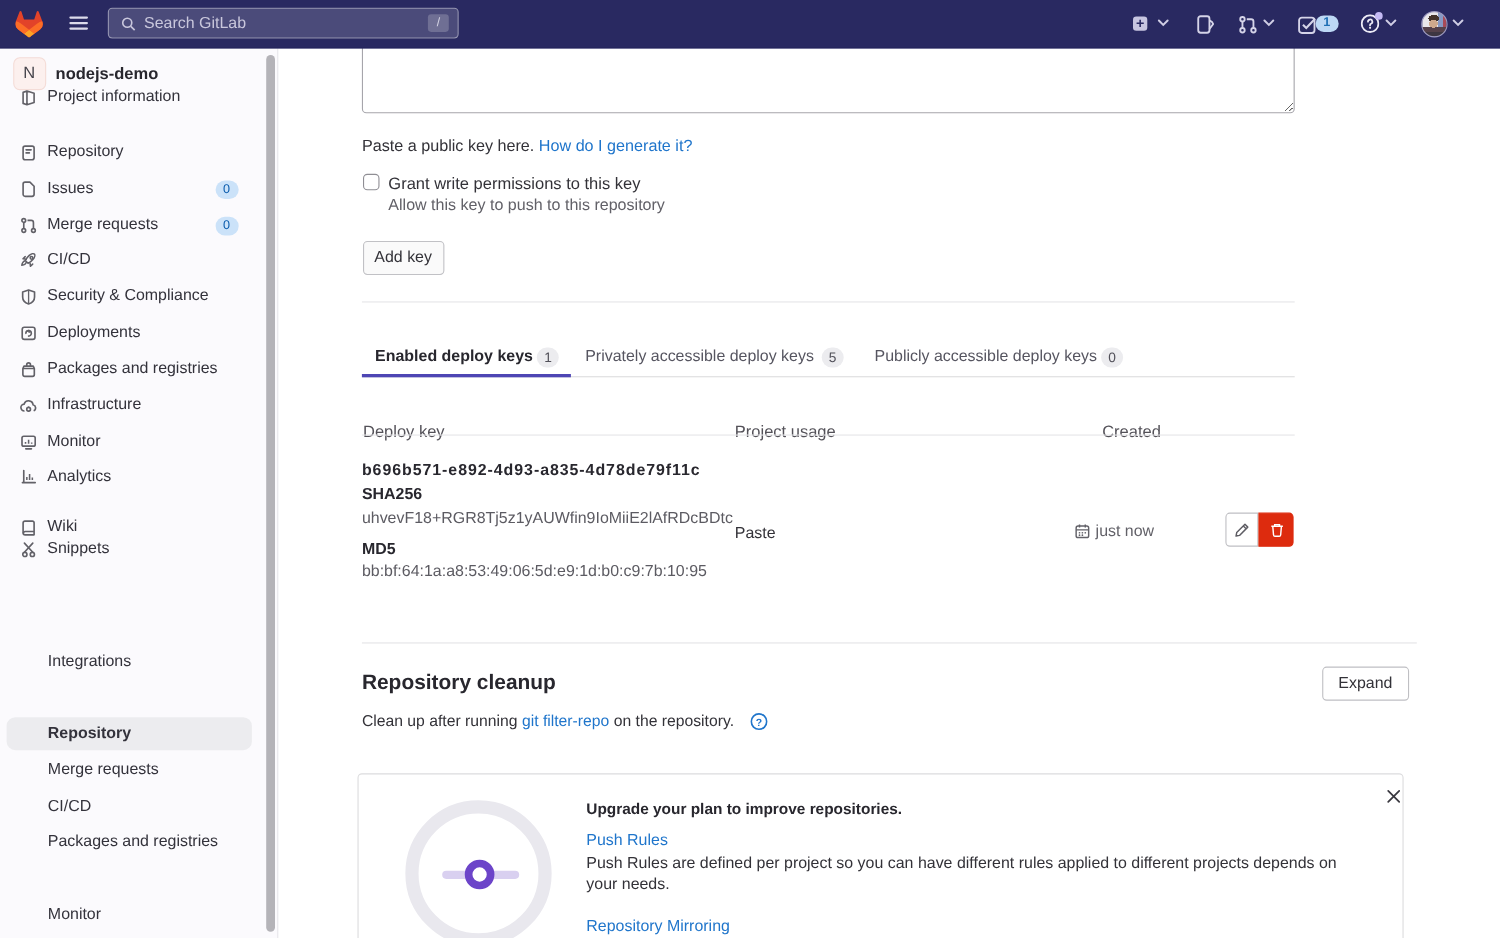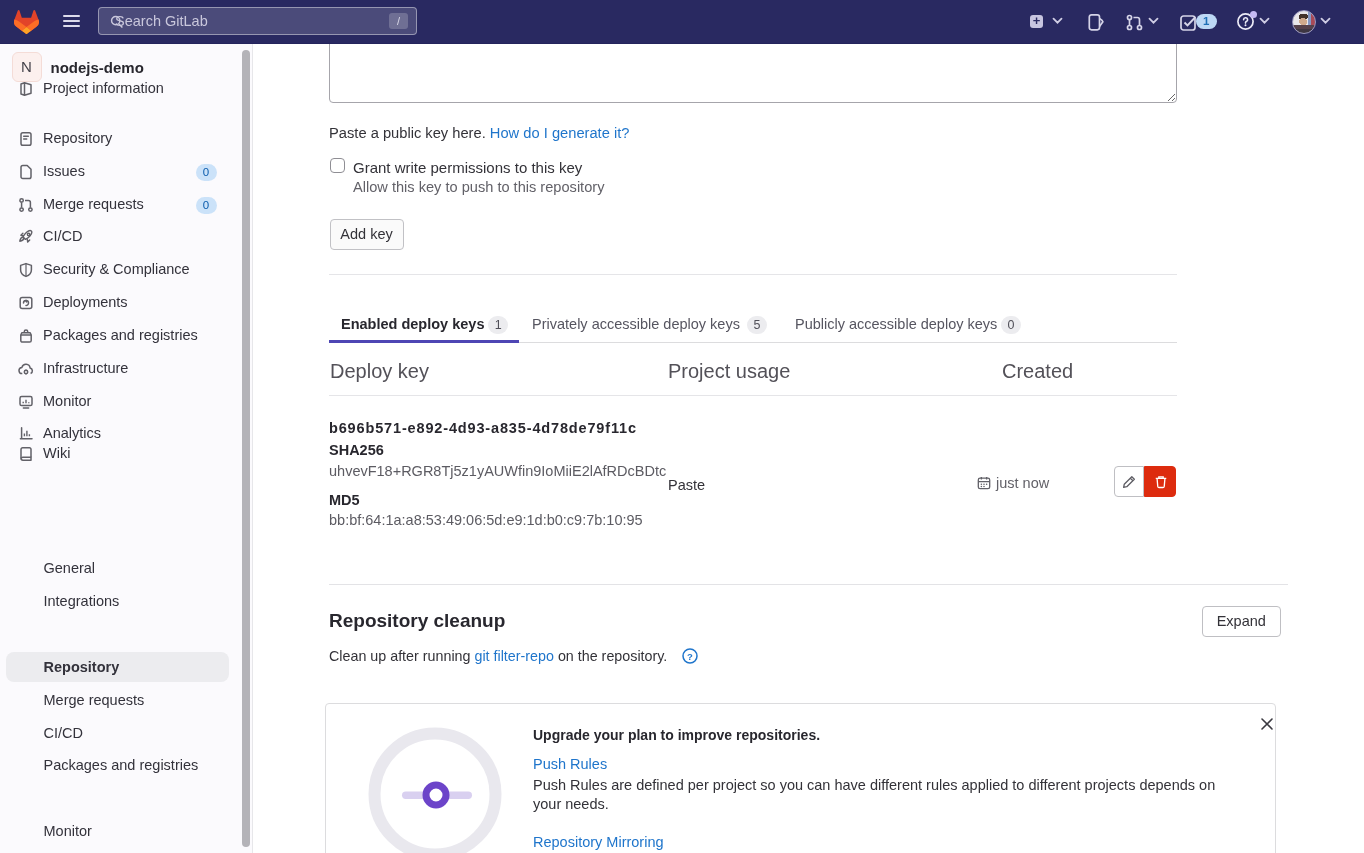--- a/index.html
+++ b/index.html
@@ -10,21 +10,21 @@
 
 
 #navbar { position:absolute; left:0; top:0; width:1364px; height:44px;
   background:#292961; border-bottom:1px solid #24245c; z-index:30; }
 #navbar svg { display:block; }
 #logo { position:absolute; left:14px; top:10px; }
 .hbar { position:absolute; left:63px; width:17px; height:2.4px; border-radius:1px; background:#dcdbeb; }
 #searchbox { position:absolute; left:98px; top:7px; width:319px; height:28px;
   background:rgba(255,255,255,0.16); border:1px solid rgba(255,255,255,0.42);
   border-radius:4px; }
-#searchtxt { position:absolute; left:16px; top:5px; font-size:14.5px; color:#c9c7dc; }
+#searchtxt { position:absolute; left:32px; top:5px; font-size:14.5px; color:#c9c7dc; }
 #slashkey { position:absolute; right:8px; top:5px; width:19px; height:16px;
   background:rgba(255,255,255,0.2); border-radius:3px; color:#d9d8e8;
   font-size:11px; text-align:center; line-height:16px; }
 .navcaret { position:absolute; top:17px; }
 .navicon { position:absolute; top:13px; }
 #plusbox { position:absolute; left:1030px; top:15px; width:13px; height:13px;
   background:#c7c5e0; border-radius:3px; color:#292961; font-size:13px; font-weight:bold;
   text-align:center; line-height:12px; }
 #todobadge { position:absolute; left:1195.5px; top:13.5px; width:21.5px; height:15.5px;
   background:#bdd8f5; border-radius:8px; color:#1f6fb5; font-size:11.5px; font-weight:bold;
@@ -69,21 +69,21 @@
 .bodytxt { font-size:14.7px; color:#333238; }
 #checkbox { position:absolute; left:329.5px; top:158px; width:15px; height:15px;
   border:1px solid #8f8e94; border-radius:4px; background:#fff; }
 #addkey { position:absolute; left:329.5px; top:219px; width:74px; height:31px;
   background:#fafafa; border:1px solid #c1c1c5; border-radius:4px;
   font-size:14.5px; color:#333238; text-align:center; line-height:29px; }
 .tabtxt { position:absolute; top:316px; font-size:14.5px; color:#565560; }
 .tbadge { position:absolute; top:316px; height:18px; min-width:20px; padding:0 6px;
   background:#ececef; border-radius:9px; color:#515059; font-size:12.5px;
   text-align:center; line-height:18px; }
-.thead { position:absolute; top:360px; font-size:20px; color:#535158; }
+.thead { position:absolute; top:384px; font-size:15px; color:#535158; }
 .rowline { position:absolute; left:329px; font-size:14.5px;text-align:right; }
 .btnicon { position:absolute; top:466px; height:31px; }
 #expand { position:absolute; left:1202px; top:605.5px; width:78.5px; height:31px;
   background:#fff; border:1px solid #bfbfc3; border-radius:4px;
   font-size:14.5px; color:#333238; text-align:center; line-height:29px; }
 #panel { position:absolute; left:325px; top:702.5px; width:951px; height:180px;
   background:#fff; border:1px solid #dcdcde; border-radius:4px; }
 </style>
 </head>
 <body>
@@ -241,32 +241,37 @@
       </svg>
     <span class="lbl">Monitor</span>
   </div>
   <div class="sitem" style="top:374.4px">
     <svg width="16" height="16" viewBox="0 0 16 16" fill="none" stroke="#626168" stroke-width="1.5">
         <path d="M3.6 1.8v11M2.4 12.8H14" stroke-linecap="round"></path>
         <path d="M6.4 10.3V7.6M8.9 10.3V4.8M11.4 10.3V8.2" stroke-width="1.4"></path>
       </svg>
     <span class="lbl">Analytics</span>
   </div>
-  <div class="sitem" style="top:394px">
+  <div class="sitem" style="top:420px">
     <svg width="16" height="16" viewBox="0 0 16 16" fill="none" stroke="#626168" stroke-width="1.5" stroke-linejoin="round">
         <path d="M13 11.2V3.3a1.5 1.5 0 0 0-1.5-1.5H4.6A1.6 1.6 0 0 0 3 3.4v8.9"></path>
         <path d="M3 12.3a1.9 1.9 0 0 0 1.9 1.9H13v-3H4.9A1.9 1.9 0 0 0 3 13.1z"></path>
       </svg>
     <span class="lbl">Wiki</span>
   </div>
+  <div class="sitem" style="top:440px">
+    <svg width="16" height="16" viewBox="0 0 16 16" fill="none" stroke="#626168" stroke-width="1.5" stroke-linecap="round">
+        <path d="M4.2 1.8 11.8 10M11.8 1.8 4.2 10"></path>
+        <circle cx="4.6" cy="12" r="1.9"></circle>
+        <circle cx="11.4" cy="12" r="1.9"></circle>
+      </svg>
+    <span class="lbl">Snippets</span>
+  </div>
 
   <div id="selitem" style="top:608.4px"></div>
-  <div class="subitem" style="top:509.4px">
-      <span class="lbl">General</span>
-    </div>
   <div class="subitem" style="top:542.2px">
       <span class="lbl">Integrations</span>
     </div>
   <div class="subitem" style="top:607.9px">
       <span class="lbl" style="font-weight:bold">Repository</span>
     </div>
   <div class="subitem" style="top:640.7px">
       <span class="lbl">Merge requests</span>
     </div>
   <div class="subitem" style="top:673.5px">

